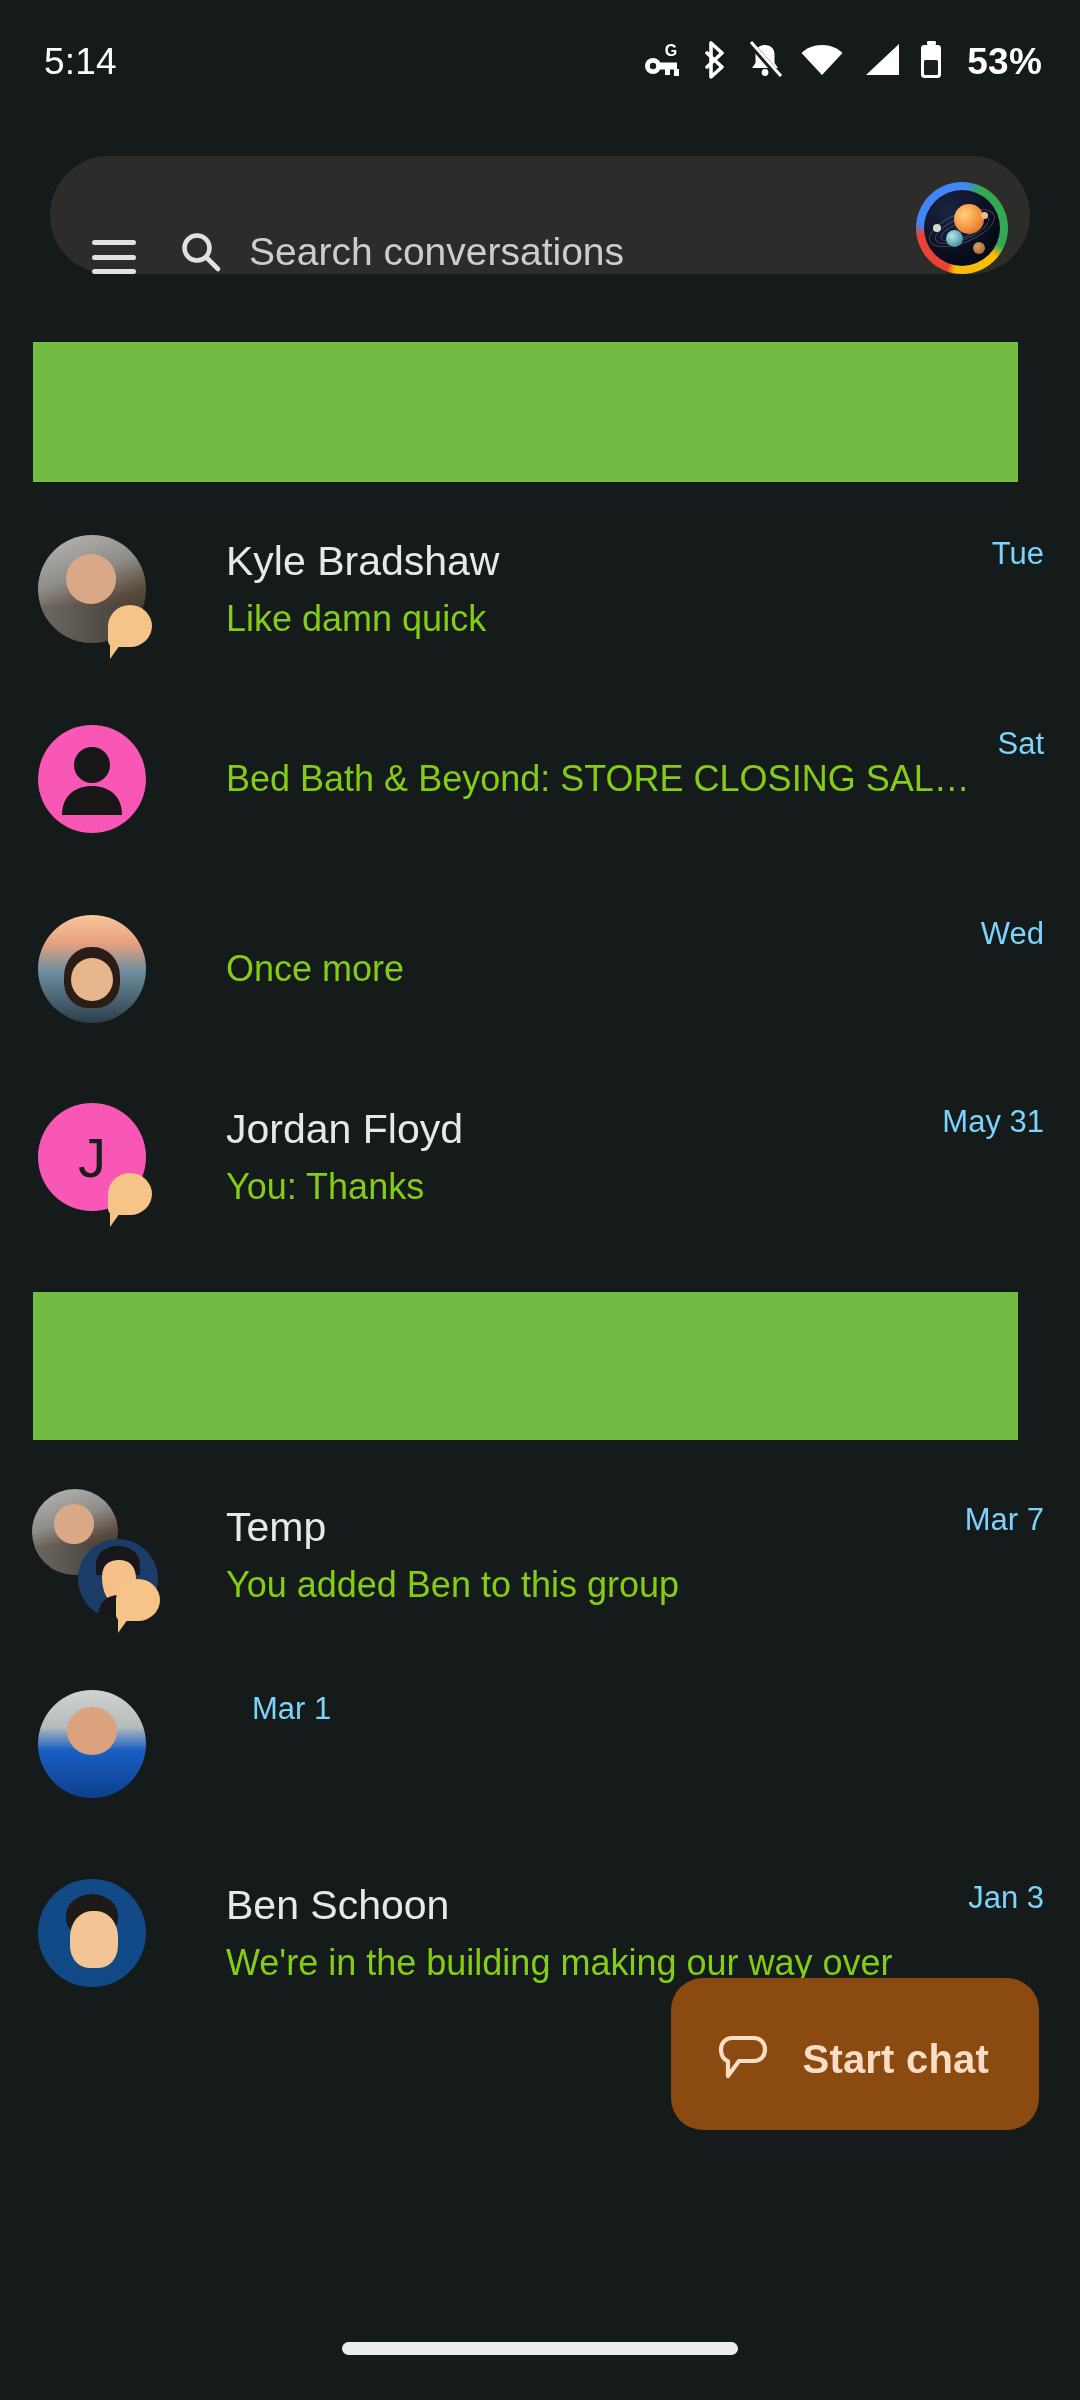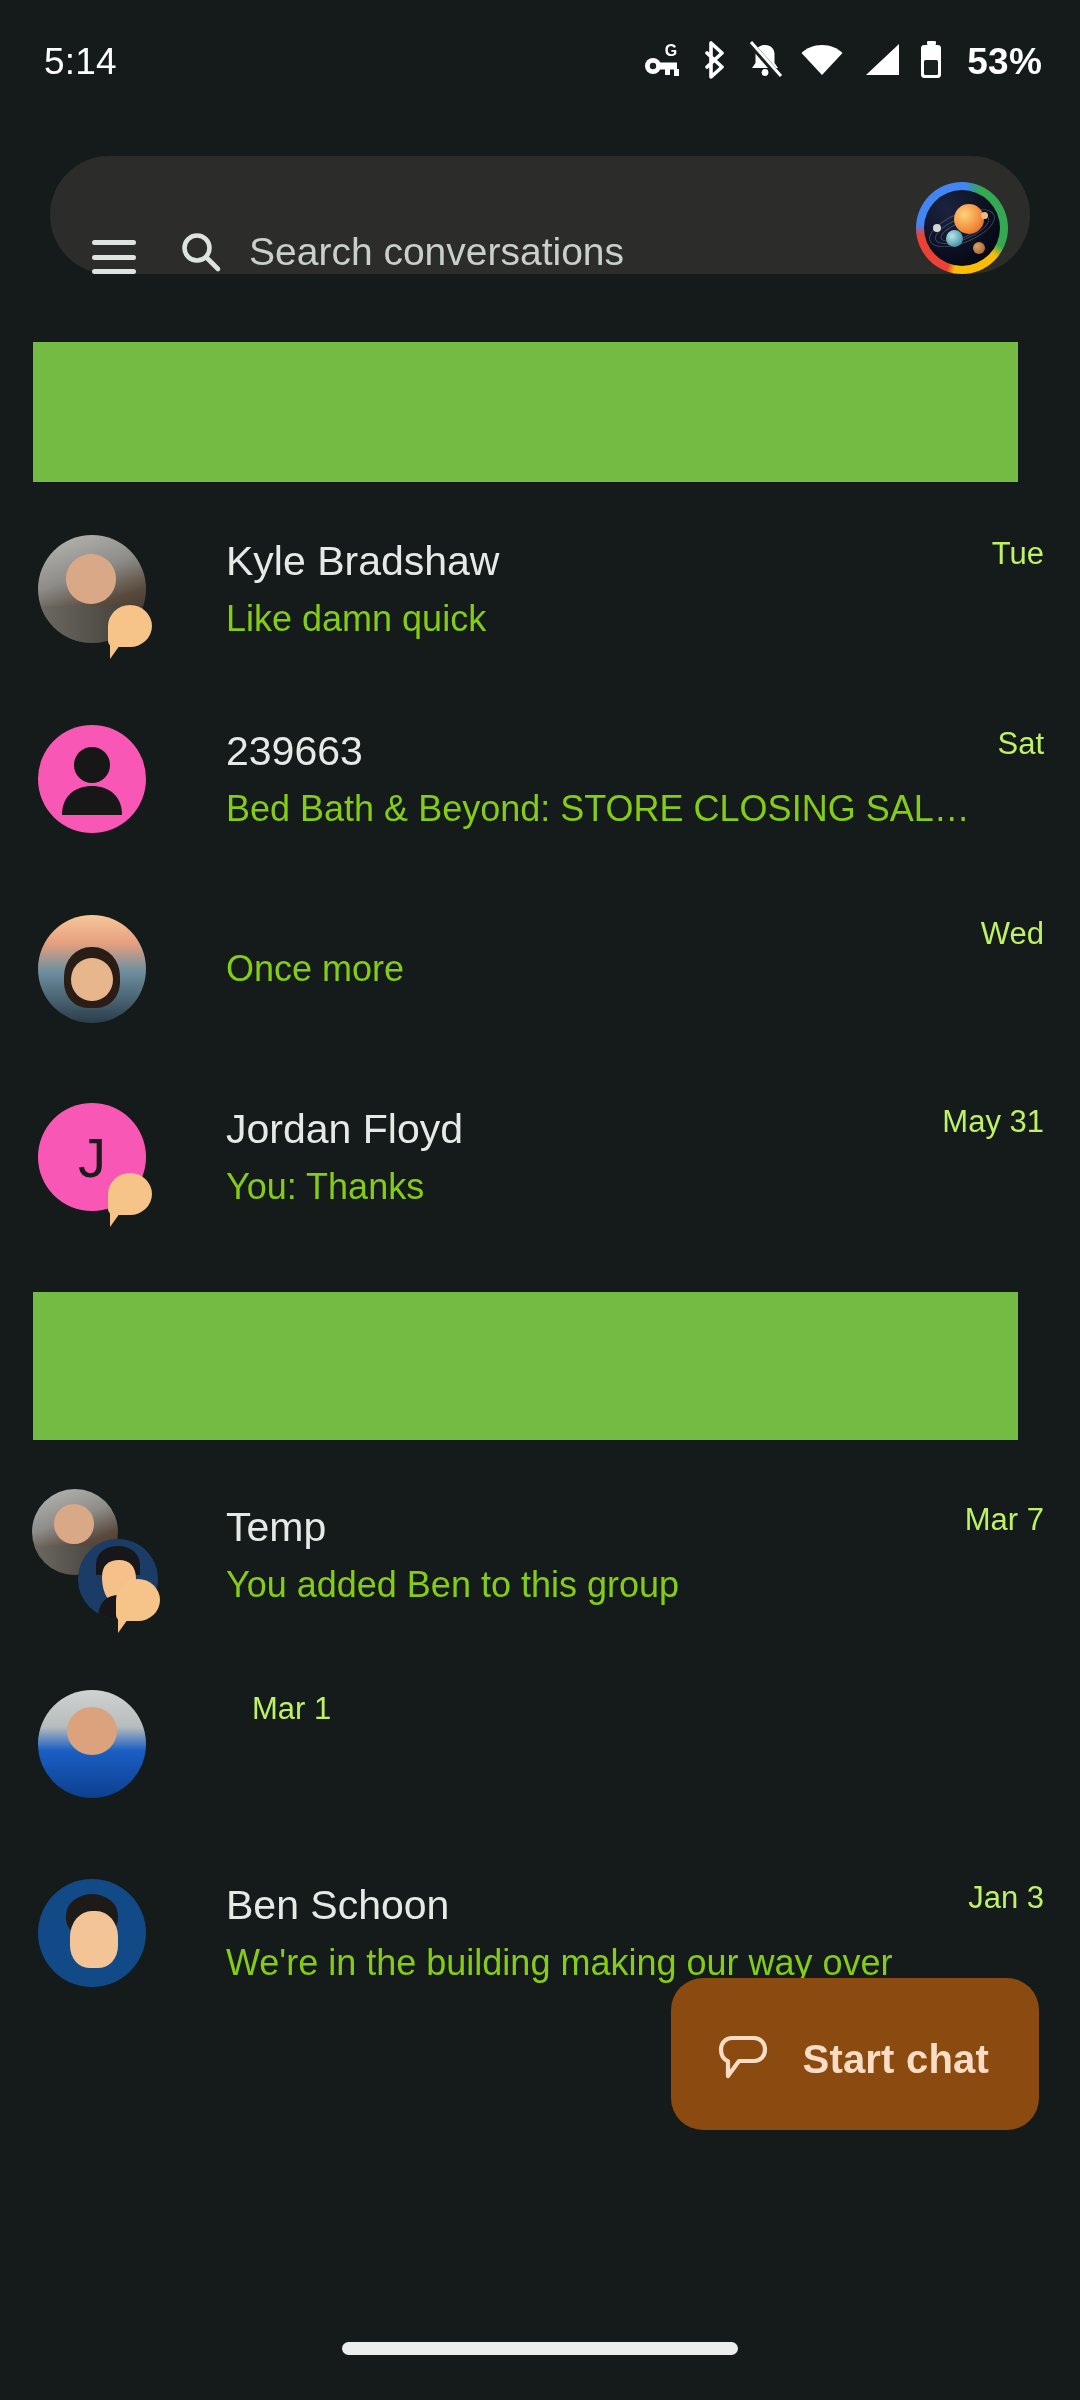--- a/index.html
+++ b/index.html
@@ -94,21 +94,21 @@
   }
   .group-av2 {
     position:absolute; right:-12px; bottom:-10px; width:80px; height:80px;
     border-radius:50%; overflow:hidden; background:#1a3c66;
   }
   .conv-text { flex:1 1 auto; min-width:0; }
   .conv-name { color:#e6eae7; font-size:41px; line-height:1.18; margin-bottom:13px;
                white-space:nowrap; overflow:hidden; text-overflow:ellipsis; }
   .conv-snippet { color:#84cc16; font-size:36px; line-height:1.18;
                   white-space:nowrap; overflow:hidden; text-overflow:ellipsis; }
-  .conv-time { flex:0 0 auto; color:#bef264; font-size:31px; align-self:flex-start;
+  .conv-time { flex:0 0 auto; color:#7dd3fc; font-size:31px; align-self:flex-start;
                margin-top:40px; margin-left:26px; white-space:nowrap; }
 
   
   .ph-kyle { background:linear-gradient(160deg,#b9b9b7 0%,#8d8c88 38%,#5a4a3e 62%,#2a2320 100%); }
   .ph-kyle::before { content:""; position:absolute; left:26%; top:18%; width:46%; height:46%;
                      border-radius:50%; background:#d9a987; }
   .ph-kyle::after { content:""; position:absolute; left:0; bottom:0; width:100%; height:34%;
                     background:linear-gradient(90deg,#6d6a63,#3d3a34); }
   .ph-pink { background:#f957b5; }
   .ph-ab { background:linear-gradient(180deg,#f7c79b 0%,#e6a07f 26%,#6e8fa0 52%,#2b3d4a 100%); }
@@ -247,21 +247,20 @@
     <div class="conv-row" style="top:686px">
       <div class="conv-avatar">
         <div class="av-circle ph-pink">
           <svg class="ph-person-svg" viewBox="0 0 108 108">
             <circle cx="54" cy="40" r="18" fill="#171717"></circle>
             <path d="M24 90 C24 70 38 61 54 61 C70 61 84 70 84 90 Z" fill="#171717"></path>
           </svg>
         </div>
       </div>
       <div class="conv-text">
-        <div class="conv-name">239663</div>
         <div class="conv-snippet">Bed Bath &amp; Beyond: STORE CLOSING SALE! New ite...</div>
       </div>
       <div class="conv-time">Sat</div>
     </div>
 
     <div class="conv-row" style="top:876px">
       <div class="conv-avatar">
         <div class="av-circle ph-ab"></div>
       </div>
       <div class="conv-text">

